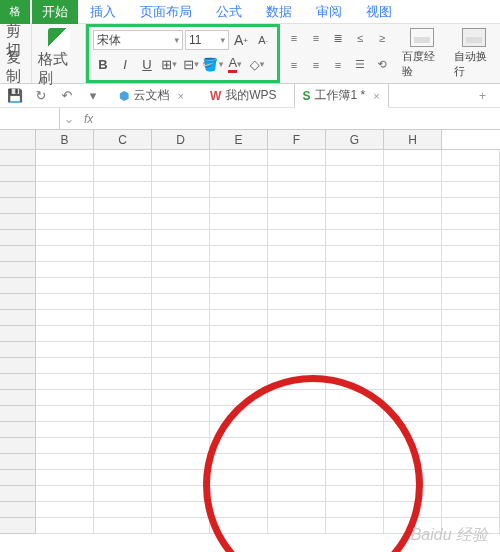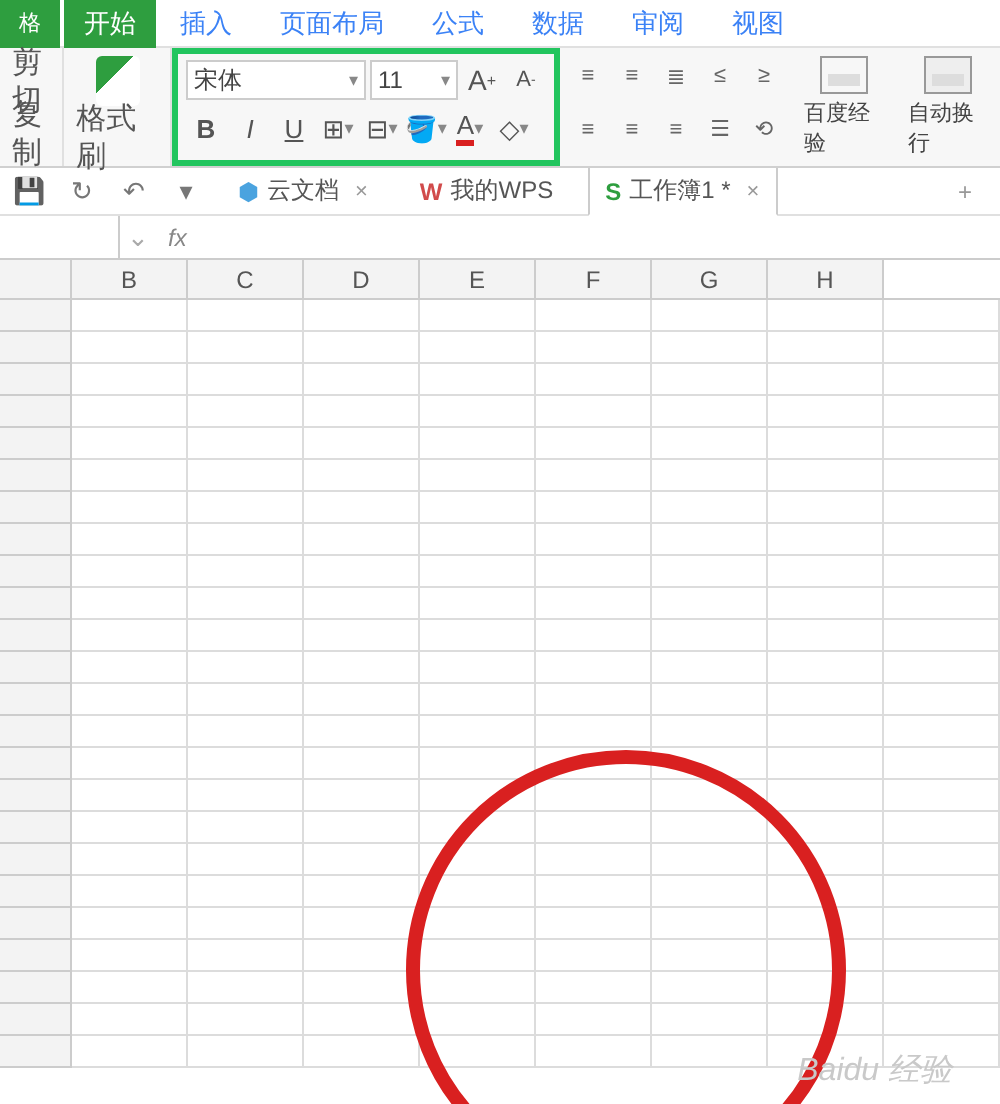--- a/index.html
+++ b/index.html
@@ -34,21 +34,21 @@
 .sheet{position:relative}
 .col-headers{display:flex;height:20px;border-bottom:1px solid #ccc}
 .corner{width:36px;border-right:1px solid #ccc;background:#f3f3f3}
 .ch{width:58px;text-align:center;font-size:12px;color:#555;border-right:1px solid #ccc;background:#f3f3f3;line-height:20px}
 .rows{}
 .row{display:flex;height:16px}
 .rh{width:36px;border-right:1px solid #ccc;border-bottom:1px solid #ccc;background:#f3f3f3}
 .cell{width:58px;border-right:1px solid #dcdcdc;border-bottom:1px solid #dcdcdc}
 .textbox{position:absolute;left:244px;top:288px;width:100px;height:78px;border:1px solid #bbb;background:#fff;font-size:24px;font-family:SimSun,serif;color:#c01818;padding:2px 4px;line-height:28px;letter-spacing:2px}
 .red-circle{position:absolute;left:203px;top:245px;width:220px;height:220px;border:7px solid #d92020;border-radius:50%;pointer-events:none}
-.watermark{position:absolute;right:24px;bottom:6px;font-size:16px;color:#c9c9c9;font-style:italic;display:flex;align-items:center;gap:2px}
+.watermark{position:absolute;right:12px;bottom:6px;font-size:16px;color:#c9c9c9;font-style:italic;display:flex;align-items:center;gap:2px}
 .cube-ico{color:#4aa3df}
 .w-ico{color:#d14b4b;font-weight:bold}
 .s-ico{color:#2e9e3f;font-weight:bold}
 .plus{margin-left:auto;color:#999;padding:0 8px;cursor:pointer}
 </style>
 </head>
 <body>
 
 <div class="menubar">
   <div class="menu-btn">格</div>

